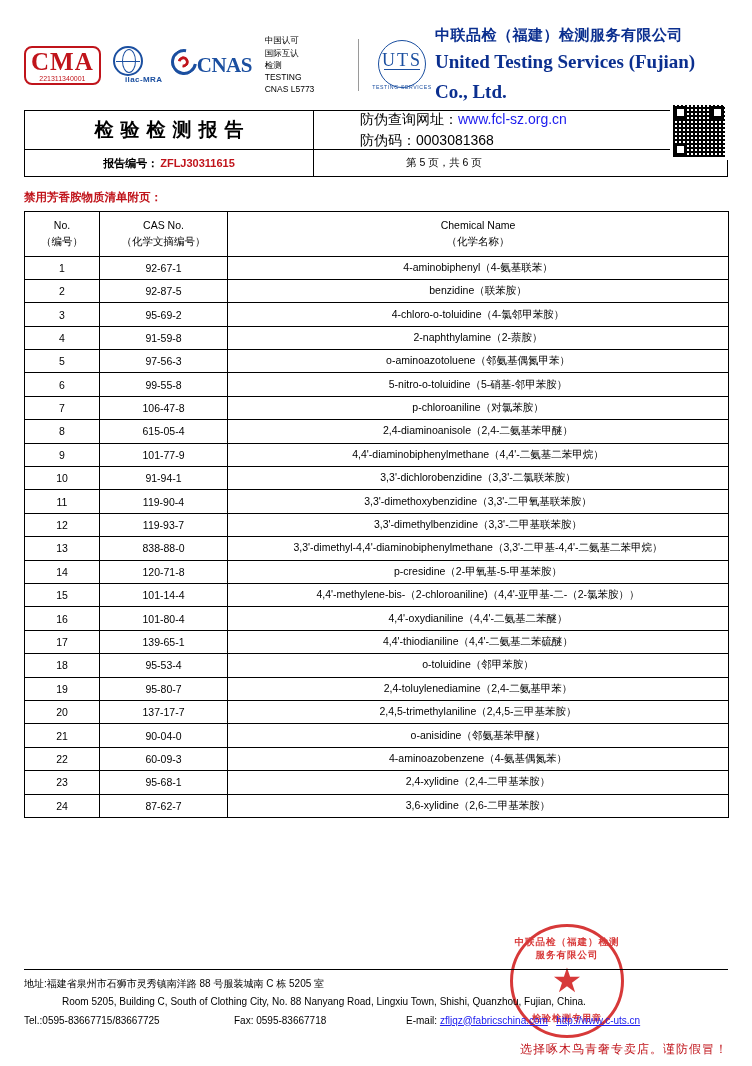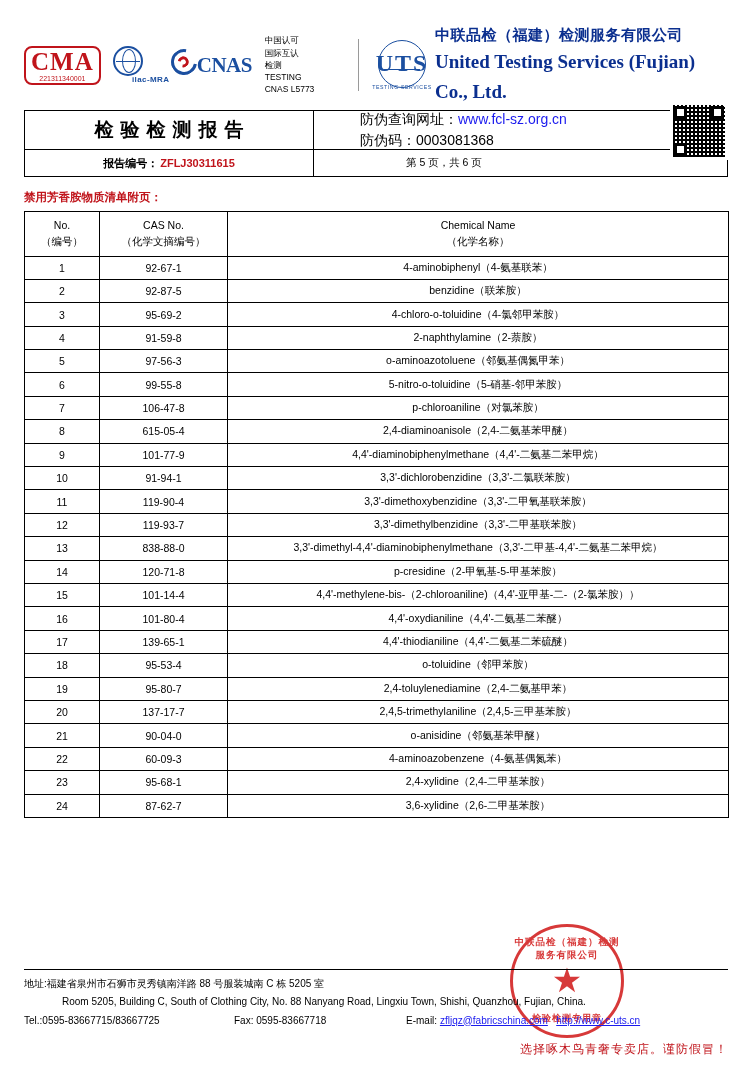--- a/index.html
+++ b/index.html
@@ -80,21 +80,21 @@
   }
   .ilac-globe::after {
     content: "";
     position: absolute;
     left: 1px; right: 1px; top: 50%;
     border-top: 1.4px solid #1b4fa0;
   }
   .ilac-label {
     position: absolute;
     bottom: 1px;
-    left: 15px;
+    left: 8px;
     width: 58px;
     text-align: center;
     font-size: 8px;
     font-weight: bold;
     color: #1b4fa0;
     letter-spacing: 0.4px;
   }
   .cnas-logo {
     width: 86px;
     height: 40px;
@@ -161,22 +161,22 @@
     border-radius: 50%;
     border: 1.6px solid #1b4fa0;
     box-sizing: border-box;
   }
   .uts-letters {
     position: absolute;
     left: 0; top: 11px;
     width: 62px;
     text-align: center;
     font-family: "Liberation Serif", serif;
-    font-weight: bold;
-    font-size: 24px;
+    font-weight: normal;
+    font-size: 18px;
     color: #1b4fa0;
     letter-spacing: 2px;
   }
   .uts-arc {
     position: absolute;
     left: 0; bottom: 1px;
     width: 62px;
     text-align: center;
     font-size: 5.2px;
     color: #1b4fa0;

